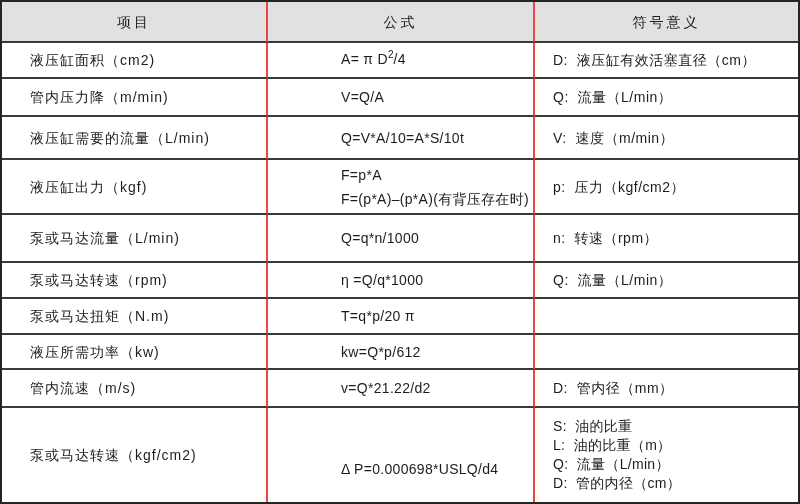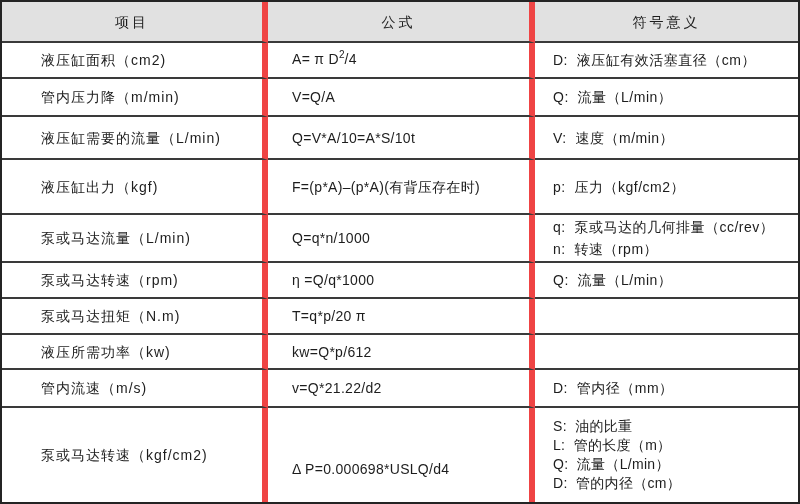--- a/index.html
+++ b/index.html
@@ -23,30 +23,30 @@
   .cell {
     box-sizing: border-box;
     border-bottom: 2px solid #3a3a3a;
     display: flex;
     flex-direction: column;
     justify-content: center;
     font-size: 14px;
     line-height: 20px;
     overflow: hidden;
   }
-  .col1, .col2 { border-right: 6px solid #ef4444; }
+  .col1, .col2 { border-right: 2px solid #ef4444; }
   .row:last-child .cell { border-bottom: none; }
   .hcell {
     background: #e1e1e1;
     align-items: center;
     letter-spacing: 3px;
     font-weight: 500;
   }
-  .c-item  { padding-left: 39px; letter-spacing: 1px; }
-  .c-formula { padding-left: 24px; letter-spacing: 0.3px; }
+  .c-item  { padding-left: 28px; letter-spacing: 1px; }
+  .c-formula { padding-left: 73px; letter-spacing: 0.3px; }
   .c-symbol { padding-left: 18px; letter-spacing: 0.5px; justify-content: center; }
   .sym-line { white-space: pre; line-height: 22px; }
   .tight .sym-line { line-height: 19px; letter-spacing: 0.3px; }
   .f-line { line-height: 24px; white-space: pre; }
   .sup {
     font-size: 10px;
     position: relative;
     top: -6px;
     letter-spacing: 0;
   }
@@ -103,36 +103,36 @@
     <div class="cell c-symbol">
       <div class="sym-line">V:  速度（m/min）</div>
     </div>
   </div>
 
   <div class="row">
     <div class="cell col1 c-item">
         <span>液压缸出力（kgf)</span>
       </div>
     <div class="cell col2 c-formula">
+      <div class="f-line">F=p*A</div>
       <div class="f-line">F=(p*A)–(p*A)(有背压存在时)</div>
     </div>
     <div class="cell c-symbol">
       <div class="sym-line">p:  压力（kgf/cm2）</div>
     </div>
   </div>
 
   <div class="row">
     <div class="cell col1 c-item">
         <span>泵或马达流量（L/min)</span>
       </div>
     <div class="cell col2 c-formula">
         <div class="f-line">Q=q*n/1000</div>
       </div>
     <div class="cell c-symbol">
-      <div class="sym-line">q:  泵或马达的几何排量（cc/rev）</div>
       <div class="sym-line">n:  转速（rpm）</div>
     </div>
   </div>
 
   <div class="row">
     <div class="cell col1 c-item">
         <span>泵或马达转速（rpm)</span>
       </div>
     <div class="cell col2 c-formula">
         <div class="f-line">η =Q/q*1000</div>
@@ -176,19 +176,19 @@
 
   <div class="row">
     <div class="cell col1 c-item">
         <span>泵或马达转速（kgf/cm2)</span>
       </div>
     <div class="cell col2 c-formula pushed">
         <div class="f-line">Δ P=0.000698*USLQ/d4</div>
       </div>
     <div class="cell c-symbol tight">
       <div class="sym-line">S:  油的比重</div>
-      <div class="sym-line">L:  管的长度（m）</div>
+      <div class="sym-line">L:  油的比重（m）</div>
       <div class="sym-line">Q:  流量（L/min）</div>
       <div class="sym-line">D:  管的内径（cm）</div>
     </div>
   </div>
 
 </div>
 
 </body></html>

